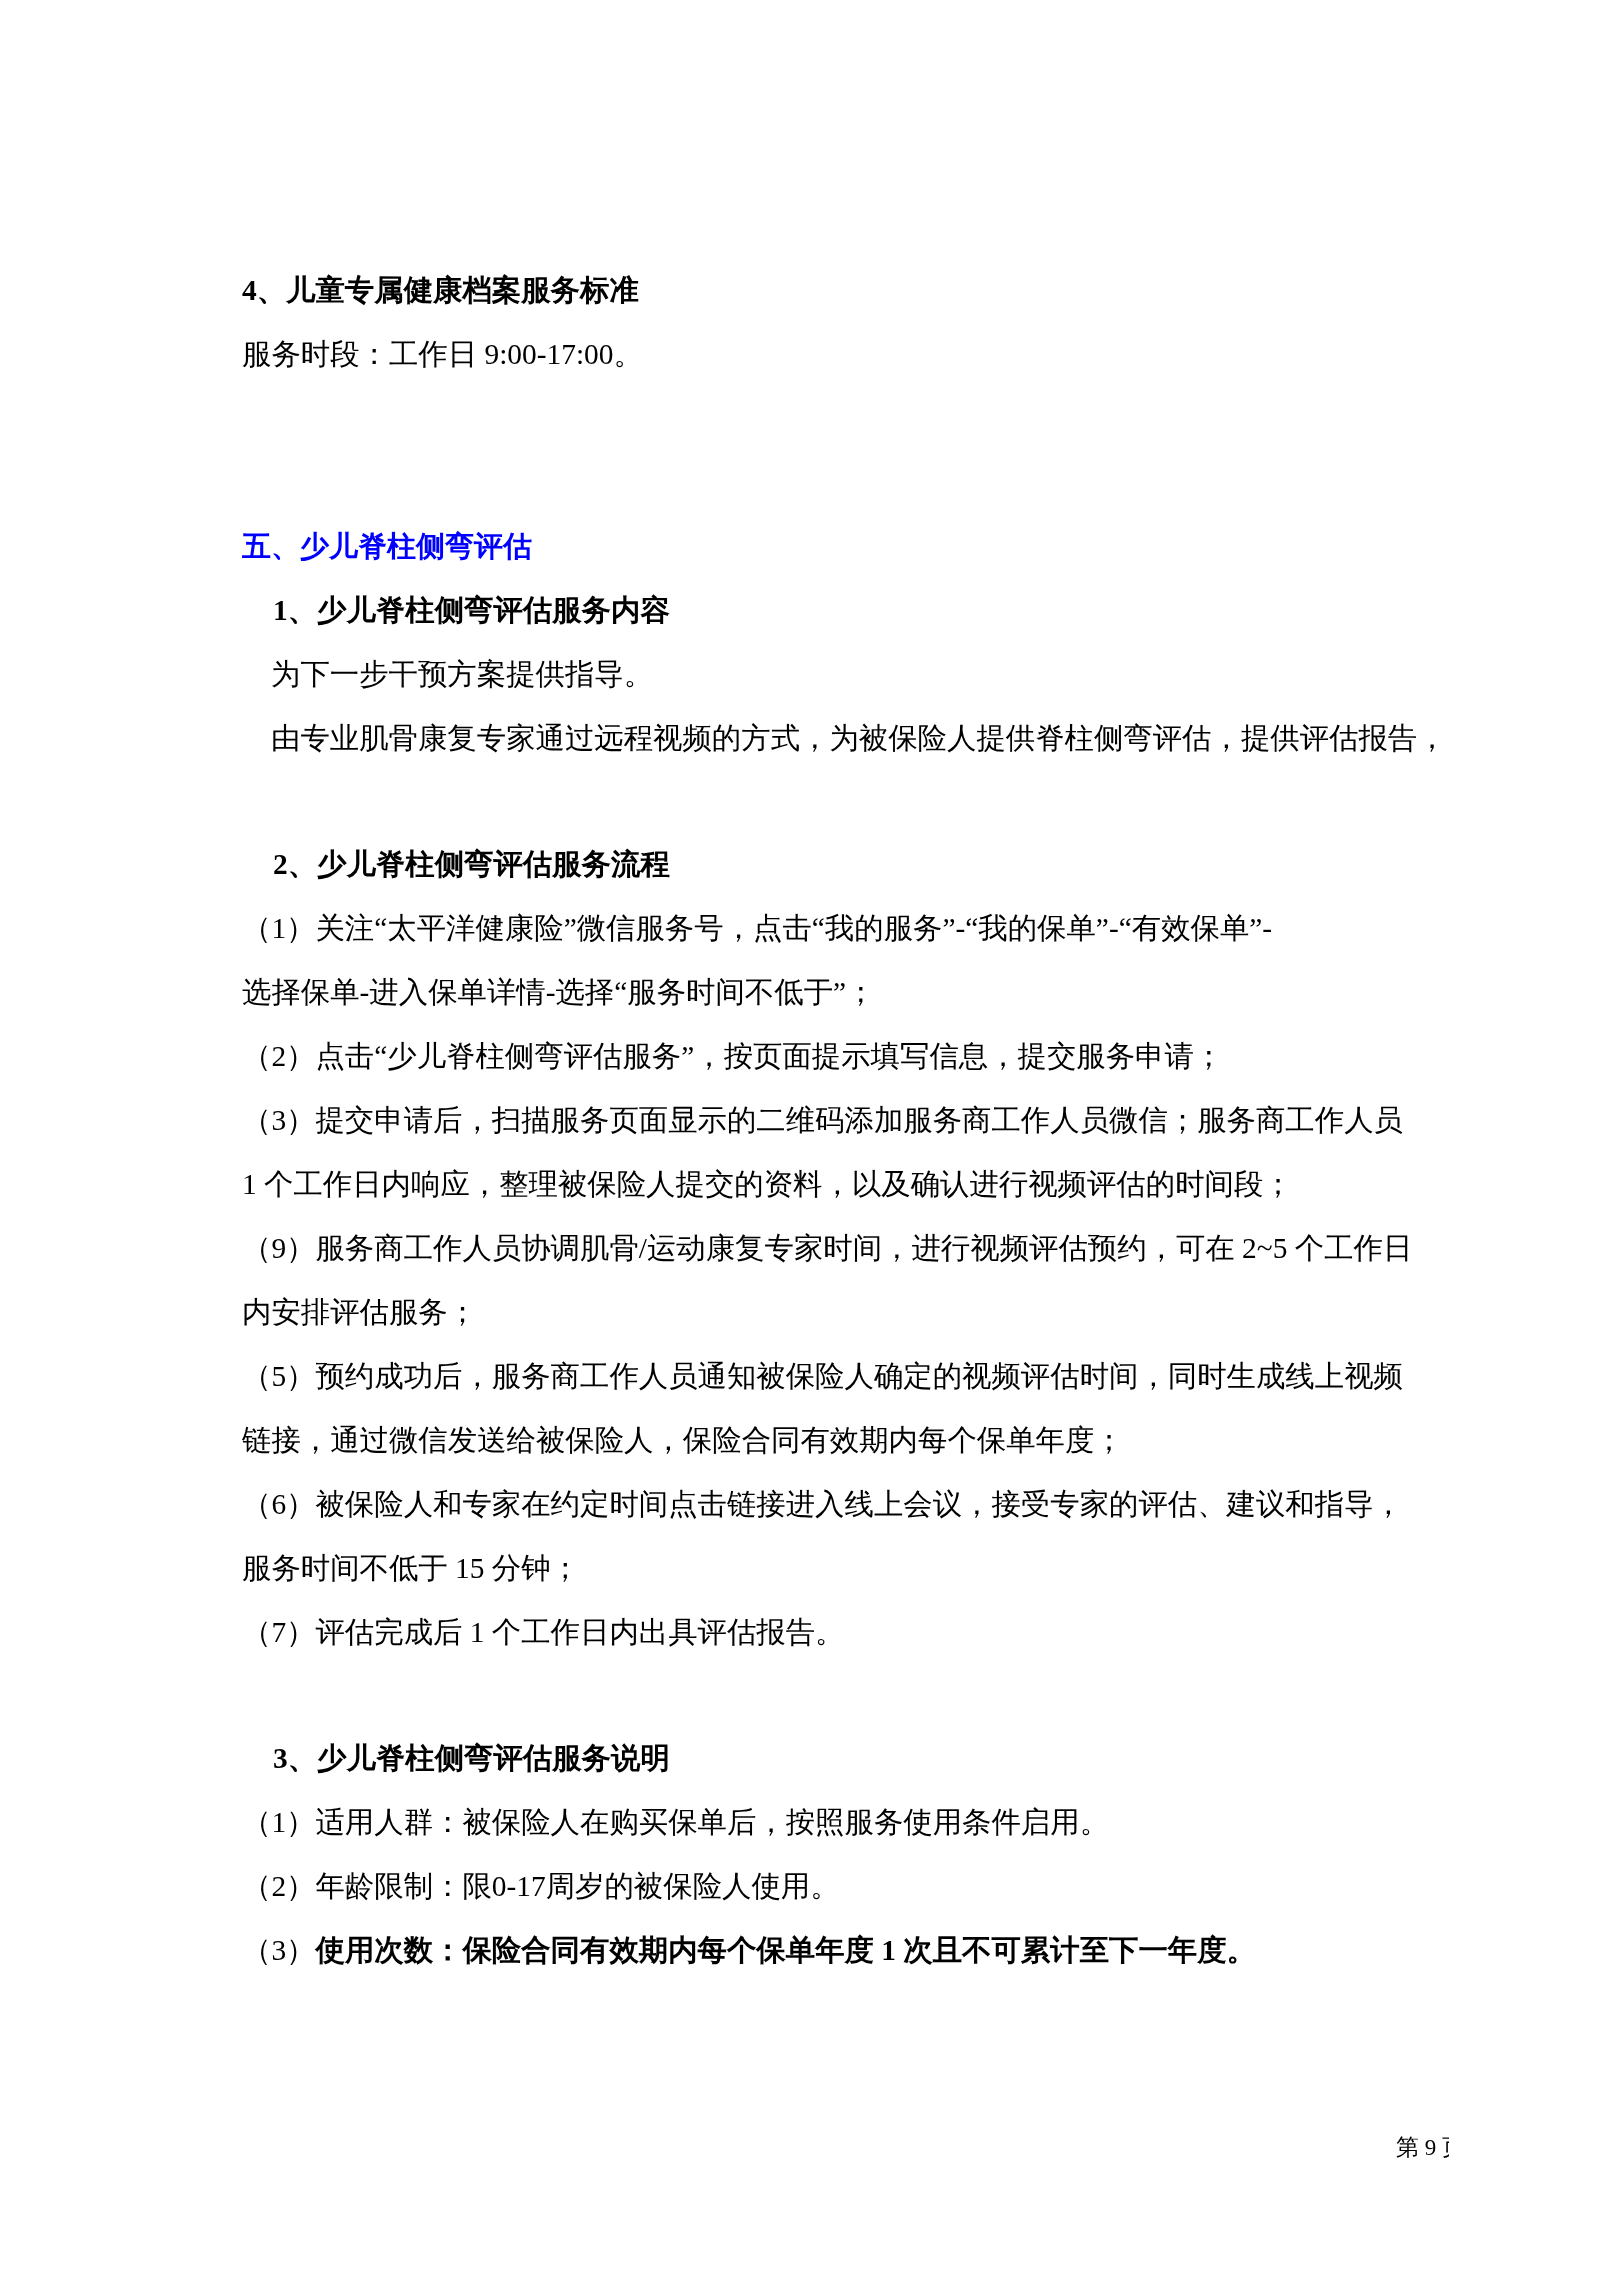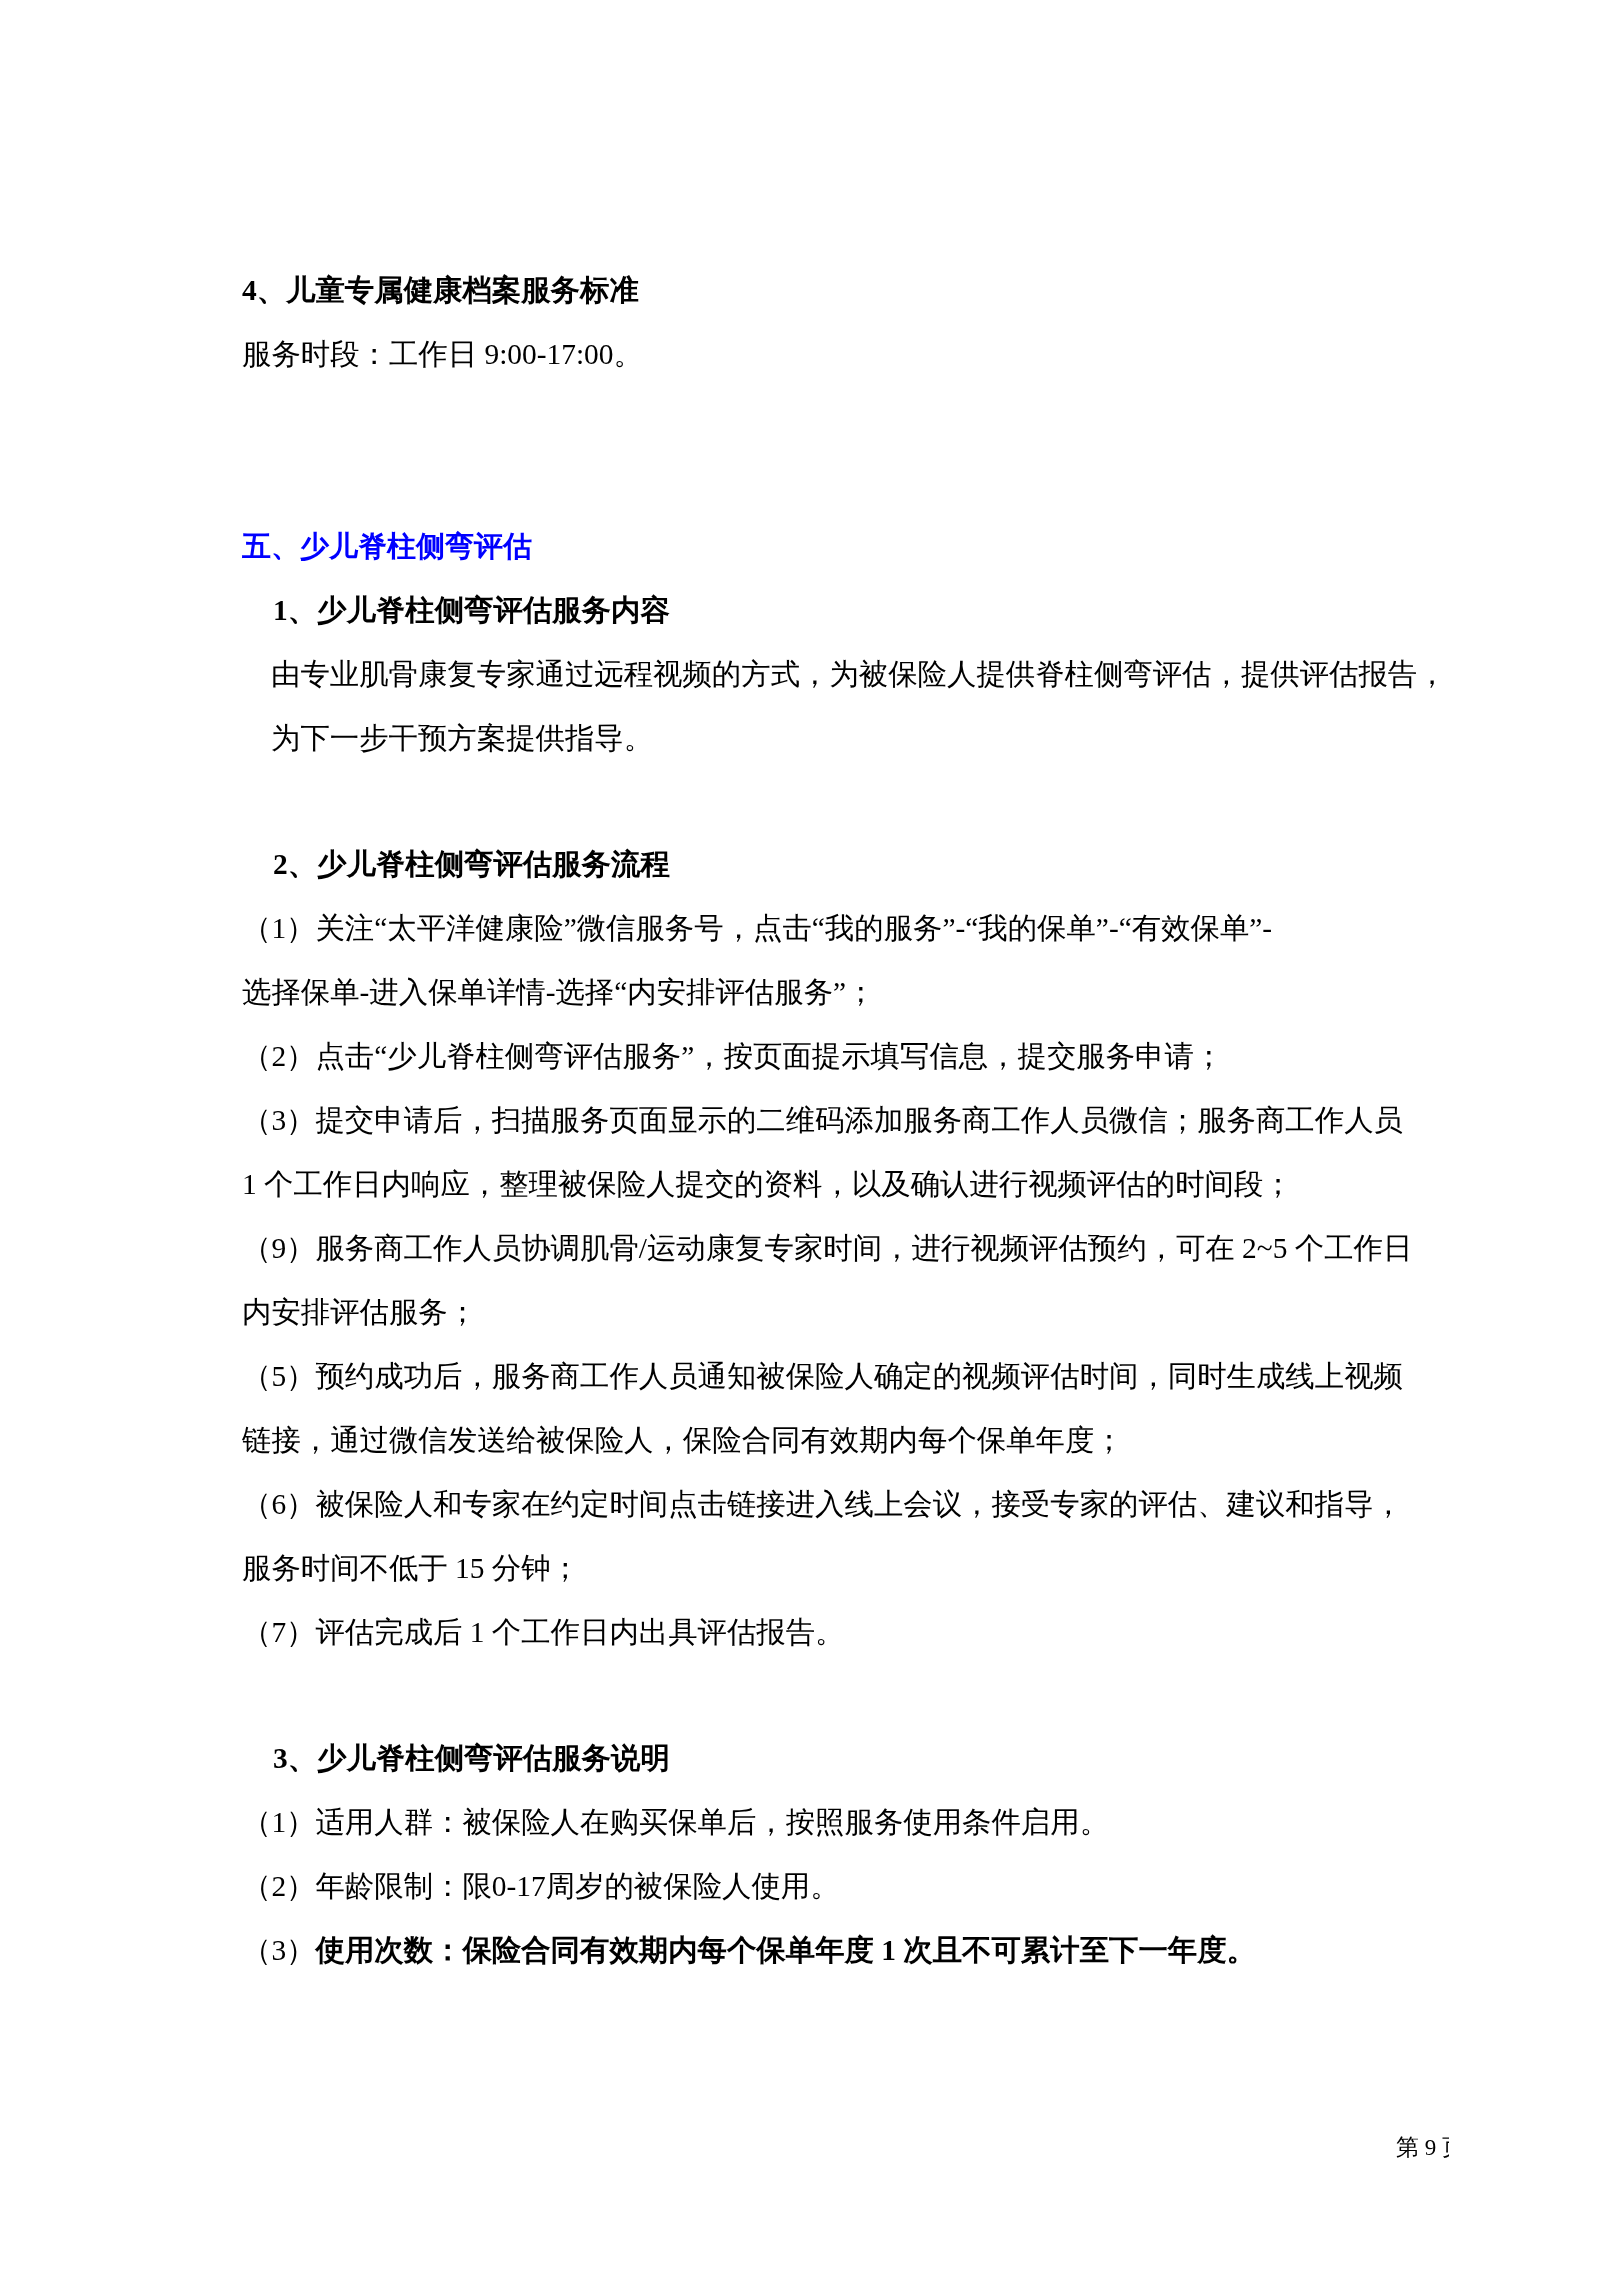--- a/index.html
+++ b/index.html
@@ -54,26 +54,26 @@
 
 <div class="page">
   <div class="content">
 
     <div class="line bold">4、儿童专属健康档案服务标准</div>
     <div class="line">服务时段：工作日 9:00-17:00。</div>
 
     <div class="line blue gap-lg">五、少儿脊柱侧弯评估</div>
 
     <div class="line bold ind">1、少儿脊柱侧弯评估服务内容</div>
+    <div class="line ind-sm">为下一步干预方案提供指导。</div>
     <div class="line ind-sm">由专业肌骨康复专家通过远程视频的方式，为被保险人提供脊柱侧弯评估，提供评估报告，</div>
-    <div class="line ind-sm">为下一步干预方案提供指导。</div>
 
     <div class="line bold ind gap-md">2、少儿脊柱侧弯评估服务流程</div>
     <div class="line">（1）关注“太平洋健康险”微信服务号，点击“我的服务”-“我的保单”-“有效保单”-</div>
-    <div class="line">选择保单-进入保单详情-选择“内安排评估服务”；</div>
+    <div class="line">选择保单-进入保单详情-选择“服务时间不低于”；</div>
     <div class="line">（2）点击“少儿脊柱侧弯评估服务”，按页面提示填写信息，提交服务申请；</div>
     <div class="line">（3）提交申请后，扫描服务页面显示的二维码添加服务商工作人员微信；服务商工作人员</div>
     <div class="line">1 个工作日内响应，整理被保险人提交的资料，以及确认进行视频评估的时间段；</div>
     <div class="line">（9）服务商工作人员协调肌骨/运动康复专家时间，进行视频评估预约，可在 2~5 个工作日</div>
     <div class="line">内安排评估服务；</div>
     <div class="line">（5）预约成功后，服务商工作人员通知被保险人确定的视频评估时间，同时生成线上视频</div>
     <div class="line">链接，通过微信发送给被保险人，保险合同有效期内每个保单年度；</div>
     <div class="line">（6）被保险人和专家在约定时间点击链接进入线上会议，接受专家的评估、建议和指导，</div>
     <div class="line">服务时间不低于 15 分钟；</div>
     <div class="line">（7）评估完成后 1 个工作日内出具评估报告。</div>

